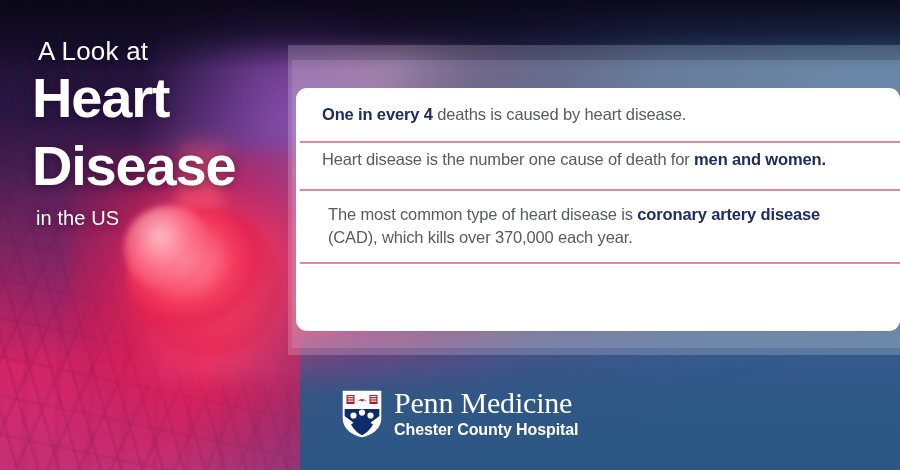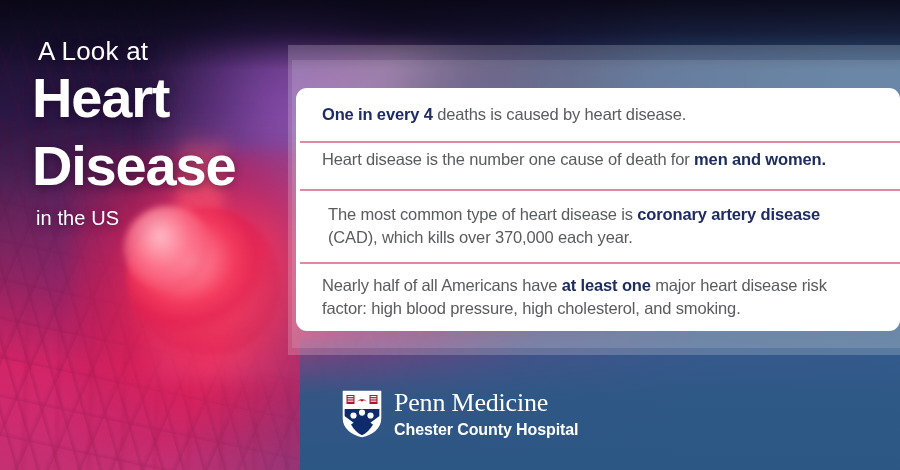--- a/index.html
+++ b/index.html
@@ -343,21 +343,21 @@
     height: 48px;
     flex: 0 0 auto;
   }
   .logo-text {
     display: flex;
     flex-direction: column;
     justify-content: center;
   }
   .logo-main {
     font-family: "Liberation Serif", serif;
-    font-size: 26px;
+    font-size: 30px;
     line-height: 30px;
     color: #ffffff;
     letter-spacing: -0.2px;
   }
   .logo-sub {
     font-family: "Liberation Sans", sans-serif;
     font-size: 16px;
     font-weight: bold;
     line-height: 21px;
     color: #ffffff;
@@ -401,23 +401,20 @@
       </div>
       <div class="fact-divider d1"></div>
       <div class="fact-row r1">
         <p class="fact-text"><span>Heart disease is the number one cause of death for </span><b>men and women.</b></p>
       </div>
       <div class="fact-divider d2"></div>
       <div class="fact-row r2">
         <p class="fact-text"><span>The most common type of heart disease is </span><b>coronary artery disease</b><span> (CAD), which kills over 370,000 each year.</span></p>
       </div>
       <div class="fact-divider d3"></div>
-      <div class="fact-row r3">
-        <p class="fact-text"><span>Nearly half of all Americans have </span><b>at least one</b><span> major heart disease risk factor: high blood pressure, high cholesterol, and smoking.</span></p>
-      </div>
     </div>
   </div>
 
   <div class="logo-lockup">
     <span class="shield-wrap">
       <svg viewBox="0 0 40 48" width="40" height="48" aria-hidden="true">
         <path d="M1.5 1.5 H38.5 V28 C38.5 38.5 29.5 44.5 20 46.5 C10.5 44.5 1.5 38.5 1.5 28 Z" fill="#ffffff"></path>
 
         <rect x="4.5" y="5" width="8" height="9" fill="#a6192e"></rect>
         <rect x="5.6" y="6" width="5.8" height="1.1" fill="#ffffff"></rect>

